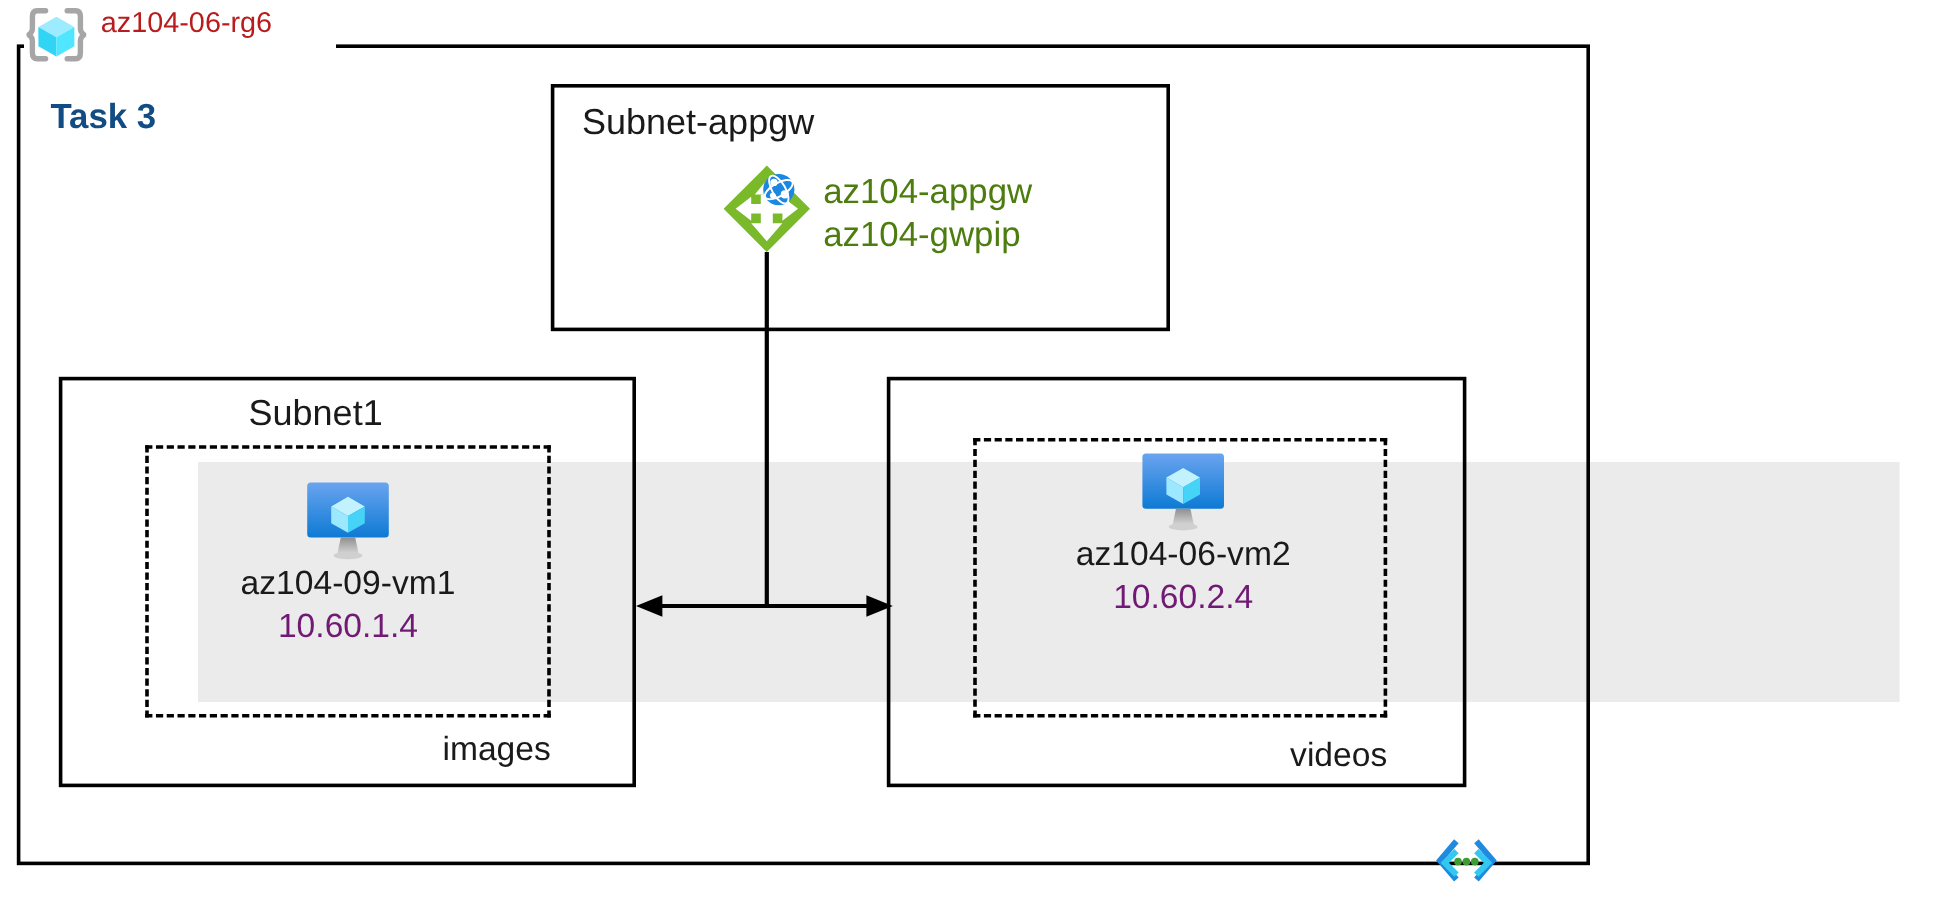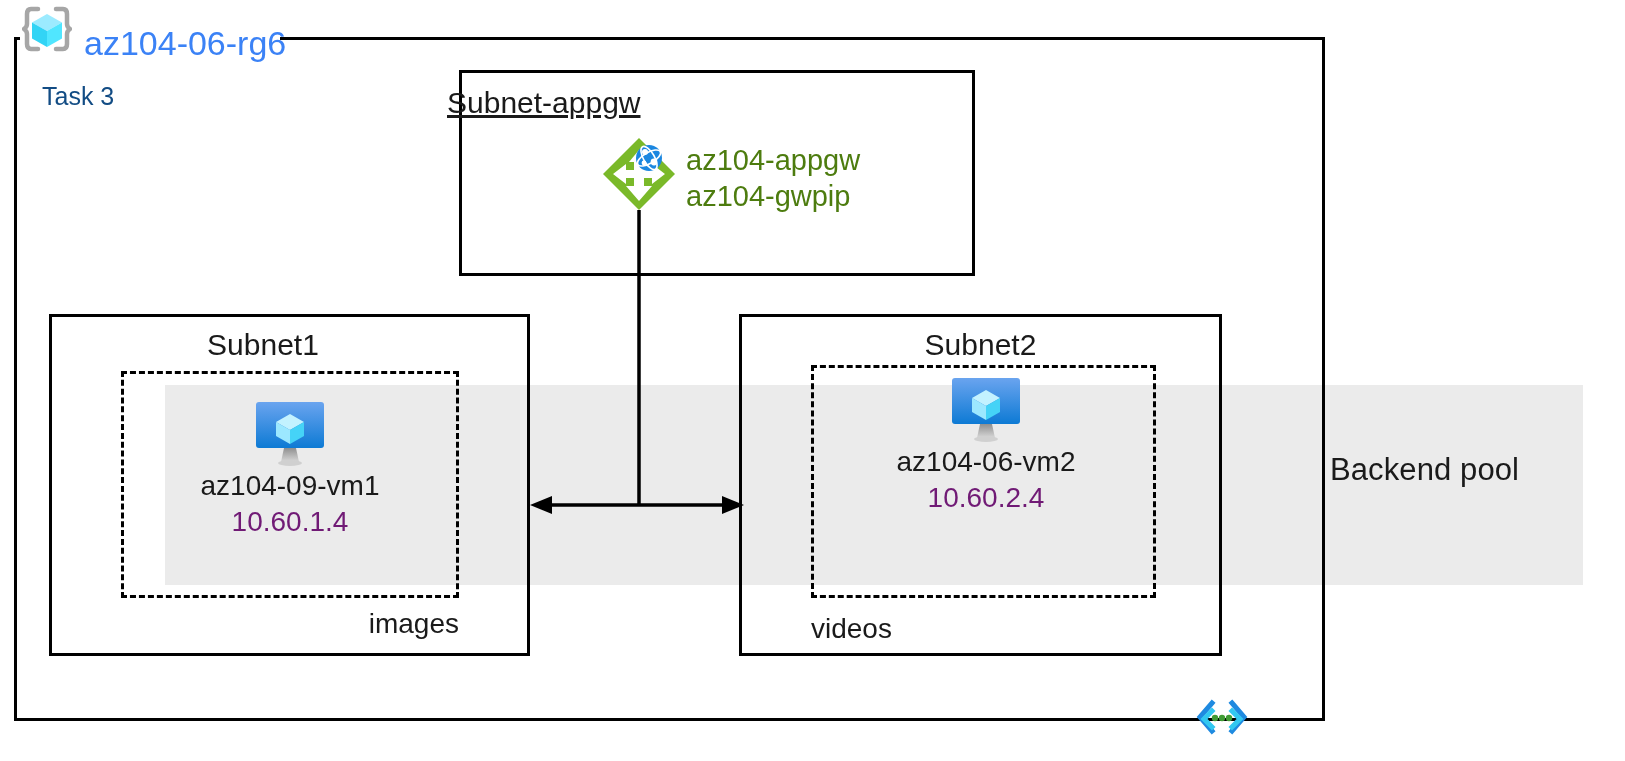--- a/index.html
+++ b/index.html
@@ -67,32 +67,32 @@
     position: absolute;
     left: 22px;
     top: 6px;
     width: 50px;
     height: 46px;
     z-index: 5;
   }
   .rg-title {
     position: absolute;
     left: 84px;
-    top: 24px;
-    font-size: 34px;
-    color: #3b82f6;
+    top: 6px;
+    font-size: 24px;
+    color: #b91c1c;
     z-index: 5;
     white-space: nowrap;
   }
   .task-label {
     position: absolute;
     left: 42px;
     top: 82px;
-    font-size: 25px;
-    font-weight: normal;
+    font-size: 29px;
+    font-weight: bold;
     color: #124c84;
     z-index: 5;
     white-space: nowrap;
   }
 
   
   .subnet-box {
     position: absolute;
     border: 3px solid #000000;
     box-sizing: border-box;
@@ -103,21 +103,21 @@
   #subnet1-box      { left: 49px;  top: 314px; width: 481px; height: 342px; }
   #subnet2-box      { left: 739px; top: 314px; width: 483px; height: 342px; }
 
   .subnet-title {
     position: absolute;
     font-size: 30px;
     color: #1a1a1a;
     z-index: 6;
     white-space: nowrap;
   }
-  #subnet-appgw-title { left: 447px; top: 86px; text-decoration: underline; }
+  #subnet-appgw-title { left: 485px; top: 86px; }
   #subnet1-title { left: 49px; top: 328px; width: 428px; text-align: center; }
   #subnet2-title { left: 739px; top: 328px; width: 483px; text-align: center; }
 
   
   .nsg-box {
     position: absolute;
     border: 3px dashed #000000;
     box-sizing: border-box;
     background: transparent;
     z-index: 5;
@@ -126,21 +126,21 @@
   #nsg2-box { left: 811px; top: 365px; width: 345px; height: 233px; }
 
   .nsg-label {
     position: absolute;
     font-size: 28px;
     color: #1a1a1a;
     z-index: 6;
     white-space: nowrap;
   }
   #nsg1-label { left: 121px; top: 608px; width: 338px; text-align: right; }
-  #nsg2-label { left: 811px; top: 613px; width: 345px; text-align: left; }
+  #nsg2-label { left: 811px; top: 613px; width: 345px; text-align: right; }
 
   
   .vm-block {
     position: absolute;
     z-index: 6;
     text-align: center;
   }
   #vm1-block { left: 166px; top: 398px; width: 248px; }
   #vm2-block { left: 862px; top: 374px; width: 248px; }
 
@@ -200,21 +200,20 @@
     height: 40px;
     z-index: 9;
   }
 </style>
 </head>
 <body>
 
 <div id="canvas">
 
   <div class="backend-band"></div>
-  <div class="backend-band-label">Backend pool</div>
 
   <div class="rg-box"></div>
   <div class="rg-header-gap"></div>
 
   <div class="rg-icon">
     <svg viewBox="0 0 50 46" width="50" height="46">
 
       <path d="M16 3 L9 3 Q5 3 5 8 L5 18 Q5 21 2 23 Q5 25 5 28 L5 38 Q5 43 9 43 L16 43" fill="none" stroke="#a6a6a6" stroke-width="4.5" stroke-linecap="round" stroke-linejoin="round"></path>
 
       <path d="M34 3 L41 3 Q45 3 45 8 L45 18 Q45 21 48 23 Q45 25 45 28 L45 38 Q45 43 41 43 L34 43" fill="none" stroke="#a6a6a6" stroke-width="4.5" stroke-linecap="round" stroke-linejoin="round"></path>
@@ -282,21 +281,20 @@
       <polygon points="26,24 40,32 40,46 26,38" fill="#9ce8ff"></polygon>
       <polygon points="54,24 40,32 40,46 54,38" fill="#45d3f7"></polygon>
       <path d="M34 50 L46 50 L49 64 L31 64 Z" fill="url(#vmStand1)"></path>
       <ellipse cx="40" cy="65" rx="12" ry="3" fill="#d0d0d0"></ellipse>
     </svg>
     <div class="vm-name">az104-09-vm1</div>
     <div class="vm-ip">10.60.1.4</div>
   </div>
 
   <div class="subnet-box" id="subnet2-box"></div>
-  <div class="subnet-title" id="subnet2-title">Subnet2</div>
   <div class="nsg-box" id="nsg2-box"></div>
   <div class="nsg-label" id="nsg2-label">videos</div>
 
   <div class="vm-block" id="vm2-block">
     <svg class="vm-icon" viewBox="0 0 80 70">
       <defs>
         <linearGradient id="vmScreen2" x1="0" y1="0" x2="0" y2="1">
           <stop offset="0%" stop-color="#6aa4ef"></stop>
           <stop offset="100%" stop-color="#0d7ad4"></stop>
         </linearGradient>

